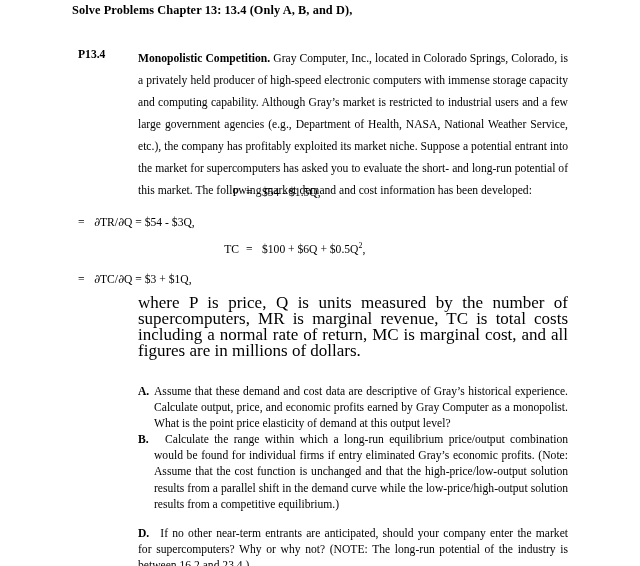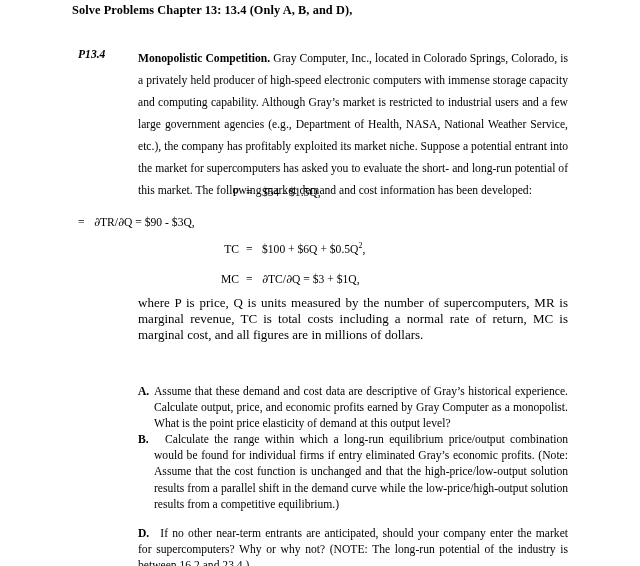--- a/index.html
+++ b/index.html
@@ -42,21 +42,20 @@
     top: 48px;
     width: 490px;
   }
   .prob-num {
     position: absolute;
     left: 0;
     top: 0;
     width: 54px;
     font-size: 11.6px;
     font-weight: bold;
-    font-style: italic;
   }
   .prob-body {
     margin-left: 60px;
     width: 430px;
     font-size: 11.6px;
     line-height: 22px;
     text-align: justify;
     text-justify: inter-word;
   }
   .prob-body .lead {
@@ -102,21 +101,21 @@
     vertical-align: super;
     line-height: 0;
   }
 
   
   .where-para {
     position: absolute;
     left: 138px;
     top: 295px;
     width: 430px;
-    font-size: 13px;
+    font-size: 17px;
     line-height: 16.1px;
     text-align: justify;
     text-justify: inter-word;
   }
 
   
   .parts {
     position: absolute;
     left: 138px;
     top: 384px;
@@ -167,31 +166,30 @@
   <div class="equations">
 
     <div class="eq-row">
       <span class="eq-label">P</span>
       <span class="eq-eq">=</span>
       <span class="eq-rhs"><span>$54 - $1.5Q,</span></span>
     </div>
 
     <div class="eq-row">
       <span class="eq-eq">=</span>
-      <span class="eq-rhs"><span class="pd">∂</span><span>TR</span>/<span class="pd">∂</span><span>Q</span>&nbsp;<span>= $90 - $3Q,</span></span>
+      <span class="eq-rhs"><span class="pd">∂</span><span>TR</span>/<span class="pd">∂</span><span>Q</span>&nbsp;<span>= $54 - $3Q,</span></span>
     </div>
 
     <div class="eq-row">
       <span class="eq-label">TC</span>
       <span class="eq-eq">=</span>
       <span class="eq-rhs"><span>$100 + $6Q + $0.5Q</span><sup>2</sup><span>,</span></span>
     </div>
 
     <div class="eq-row">
-      <span class="eq-label">MC</span>
       <span class="eq-eq">=</span>
       <span class="eq-rhs"><span class="pd">∂</span><span>TC</span>/<span class="pd">∂</span><span>Q</span>&nbsp;<span>= $3 + $1Q,</span></span>
     </div>
 
   </div>
 
   <div class="where-para">where P is price, Q is units measured by the number of supercomputers, MR is marginal revenue, TC is total costs including a normal rate of return, MC is marginal cost, and all figures are in millions of dollars.</div>
 
   <div class="parts">
 

